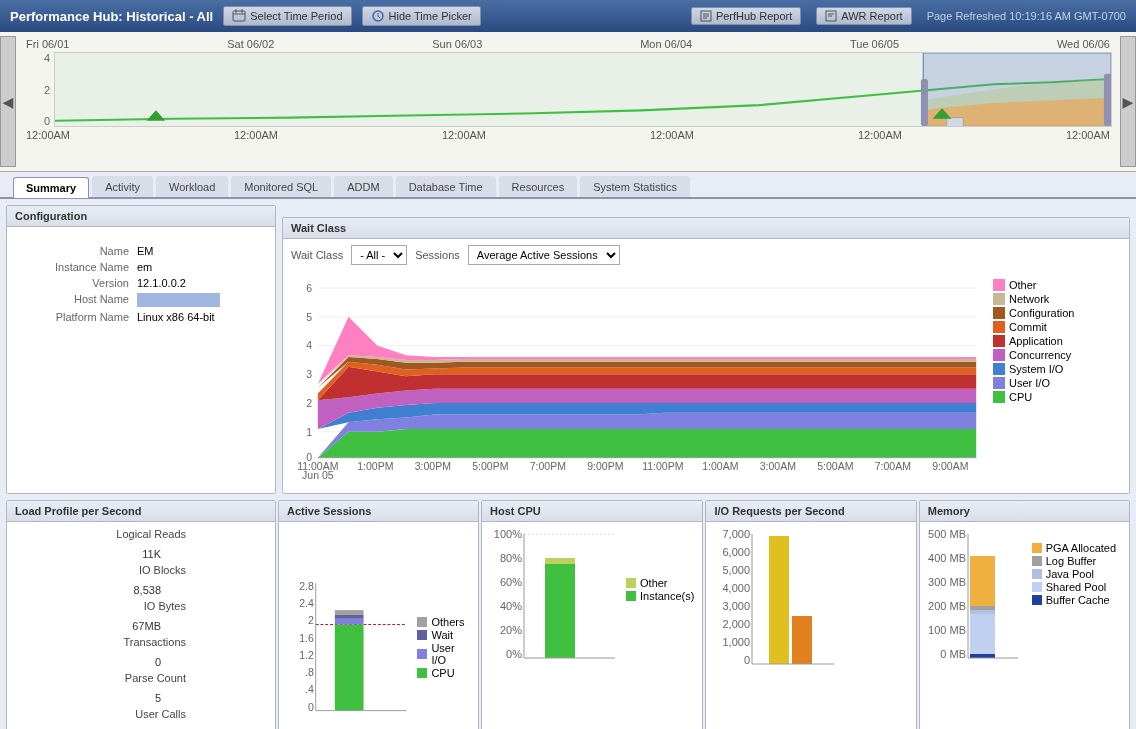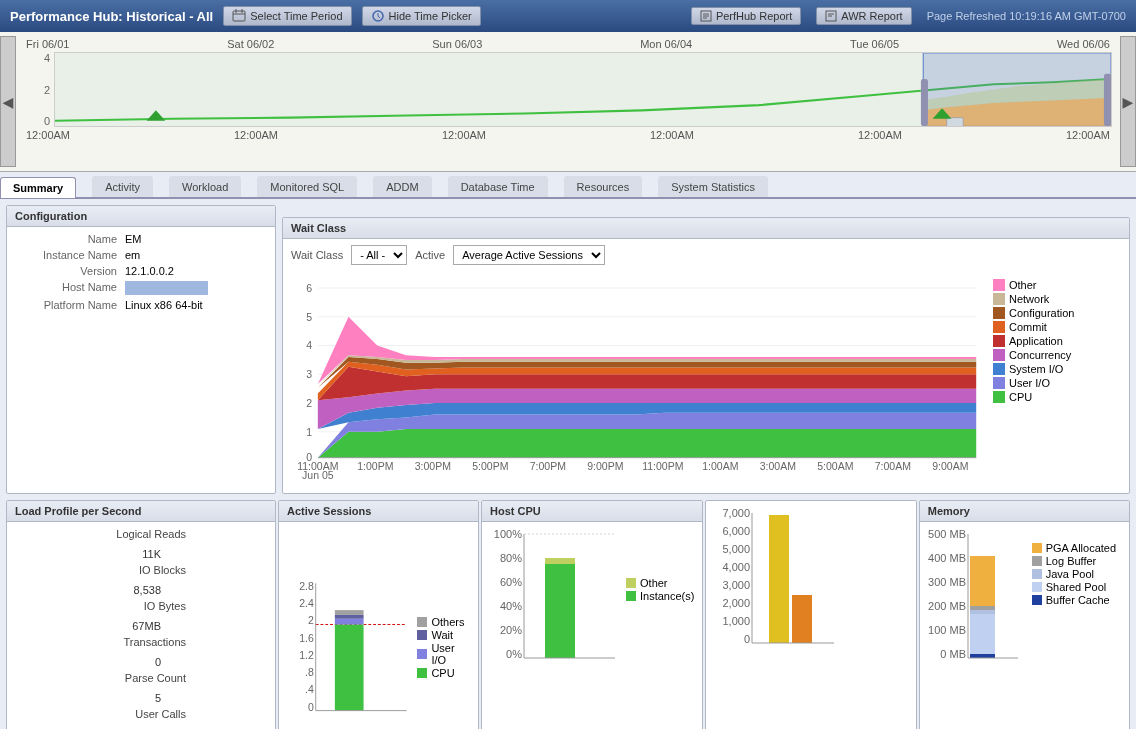--- a/index.html
+++ b/index.html
@@ -13,37 +13,37 @@
     .page-refreshed { color: #c0d0e8; font-size: 11px; }
 
     
     .timeline-area { background: #f5f5f0; border-bottom: 1px solid #aaa; padding: 4px 0; position: relative; height: 140px; overflow: hidden; }
     .timeline-left-btn, .timeline-right-btn { background: #ccc; border: 1px solid #999; width: 16px; cursor: pointer; display: flex; align-items: center; justify-content: center; font-size: 14px; color: #555; }
     .timeline-content { flex: 1; position: relative; }
     .timeline-dates { display: flex; justify-content: space-between; padding: 2px 10px; color: #555; font-size: 10px; }
     .timeline-times { display: flex; justify-content: space-between; padding: 2px 10px; color: #555; font-size: 10px; }
 
     
-    .tabs-bar { background: #e8edf5; border-bottom: 2px solid #9090b0; display: flex; padding: 4px 0 0; gap: 16px; }
+    .tabs-bar { background: #e8edf5; border-bottom: 2px solid #9090b0; display: flex; padding: 4px 13px 0; gap: 3px; }
     .tab { padding: 4px 12px; cursor: pointer; border: 1px solid transparent; border-bottom: none; border-radius: 3px 3px 0 0; color: #444; background: #d8dde8; font-size: 11px; }
     .tab.active { background: white; border-color: #9090b0; border-bottom-color: white; color: #000; font-weight: bold; position: relative; bottom: -1px; }
 
     
     .main-content { background: #e8edf5; padding: 6px; display: flex; flex-direction: column; gap: 6px; }
 
     
     .panel { background: white; border: 1px solid #b0b8c8; border-radius: 2px; }
     .panel-header { background: linear-gradient(to bottom, #e8edf5, #d8dde8); padding: 4px 8px; font-weight: bold; border-bottom: 1px solid #b0b8c8; color: #333; font-size: 11px; }
 
     
     .top-row { display: flex; gap: 6px; }
 
     
     .config-panel { width: 270px; flex-shrink: 0; }
-    .config-table { width: 100%; padding: 4px; }
+    .config-table { width: 100%; padding: 16px; }
     .config-row { display: flex; padding: 2px 4px; }
     .config-label { color: #666; text-align: right; width: 110px; flex-shrink: 0; padding-right: 8px; }
     .config-value { color: #000; }
     .config-value.blue-bar { background: #a0b8e0; padding: 0 20px; }
 
     
     .wait-panel { flex: 1; margin-top: 12px; }
     .wait-controls { display: flex; align-items: center; gap: 8px; padding: 6px 8px; }
     .wait-select { border: 1px solid #aaa; padding: 2px 4px; background: white; font-size: 11px; }
     .wait-label { color: #555; }
@@ -206,21 +206,21 @@
       </div>
     </div>
 
     <div class="panel wait-panel">
       <div class="panel-header">Wait Class</div>
       <div class="wait-controls">
         <span class="wait-label">Wait Class</span>
         <select class="wait-select">
           <option>- All -</option>
         </select>
-        <span class="wait-label">Active</span>
+        <span class="wait-label">Sessions</span>
         <select class="wait-select">
           <option>Average Active Sessions</option>
         </select>
       </div>
       <div class="wait-body">
         <div class="wait-chart-area">
           <svg width="100%" height="220" viewBox="0 0 720 210">
 
             <text x="22" y="12" font-size="9" fill="#666" text-anchor="end">6</text>
             <text x="22" y="42" font-size="9" fill="#666" text-anchor="end">5</text>
@@ -455,20 +455,21 @@
             <div class="small-legend-item">
               <div class="small-legend-color" style="background:#40c040;"></div>
               <span>Instance(s)</span>
             </div>
           </div>
         </div>
       </div>
     </div>
 
     <div class="panel" style="flex:1.2;">
+      <div class="panel-header">I/O Requests per Second</div>
       <div style="padding:4px 8px;">
         <div style="display:flex; align-items:flex-end;">
           <svg width="150" height="165" viewBox="0 0 150 165">
 
             <text x="36" y="12" font-size="8" fill="#666" text-anchor="end">7,000</text>
             <text x="36" y="30" font-size="8" fill="#666" text-anchor="end">6,000</text>
             <text x="36" y="48" font-size="8" fill="#666" text-anchor="end">5,000</text>
             <text x="36" y="66" font-size="8" fill="#666" text-anchor="end">4,000</text>
             <text x="36" y="84" font-size="8" fill="#666" text-anchor="end">3,000</text>
             <text x="36" y="102" font-size="8" fill="#666" text-anchor="end">2,000</text>

